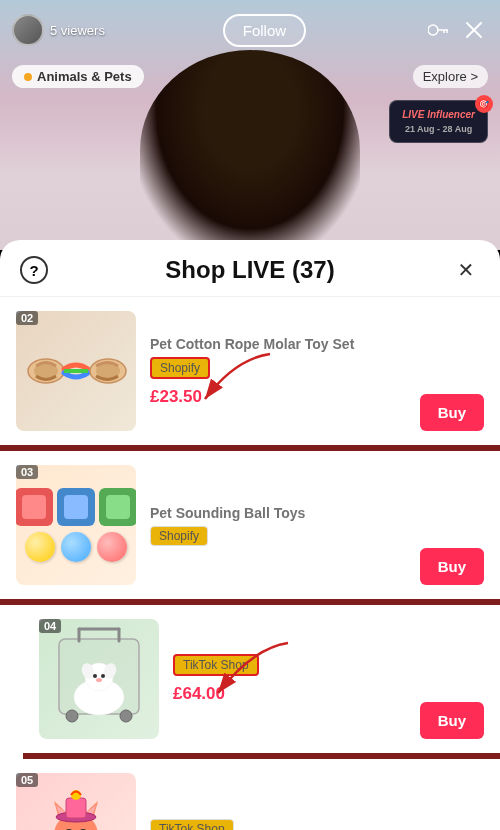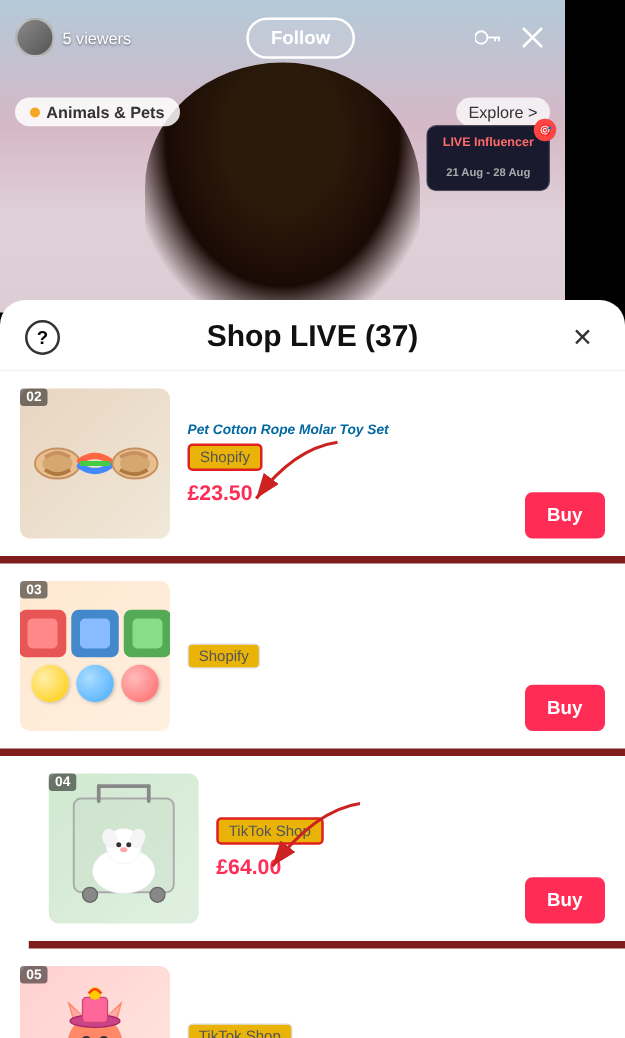--- a/index.html
+++ b/index.html
@@ -7,21 +7,21 @@
       width: 500px;
       height: 830px;
       font-family: -apple-system, BlinkMacSystemFont, 'Segoe UI', sans-serif;
       overflow: hidden;
       position: relative;
       background: #000;
     }
 
     
     .live-bg {
-      width: 452px;
+      width: 500px;
       height: 250px;
       background: linear-gradient(180deg, #c8e0f0 0%, #e8c8d8 40%, #f0e0e8 70%, #e8d8e0 100%);
       position: relative;
       overflow: hidden;
     }
 
     .live-bg-overlay {
       position: absolute;
       top: 0; left: 0; right: 0; bottom: 0;
       background: linear-gradient(to bottom, rgba(0,0,0,0.1) 0%, rgba(0,0,0,0.05) 100%);
@@ -74,21 +74,21 @@
       text-shadow: 0 1px 2px rgba(0,0,0,0.5);
     }
 
     .follow-btn {
       background: transparent;
       border: 2px solid white;
       border-radius: 20px;
       padding: 6px 18px;
       color: white;
       font-size: 15px;
-      font-weight: 700;
+      font-weight: 400;
       cursor: pointer;
       backdrop-filter: blur(4px);
       background: rgba(255,255,255,0.1);
     }
 
     .top-right-icons {
       display: flex;
       align-items: center;
       gap: 8px;
     }
@@ -103,21 +103,21 @@
     }
 
     
     .category-bar {
       position: absolute;
       top: 65px;
       left: 0;
       right: 0;
       height: 36px;
       display: flex;
-      align-items: flex-end;
+      align-items: flex-start;
       justify-content: space-between;
       padding: 0 12px;
       z-index: 10;
     }
 
     .category-tag {
       background: rgba(255,255,255,0.85);
       border-radius: 20px;
       padding: 4px 12px;
       font-size: 13px;
@@ -158,21 +158,22 @@
       font-size: 11px;
       font-weight: 700;
       text-align: center;
       border: 1px solid rgba(255,255,255,0.2);
     }
 
     .live-badge-title {
       color: #ff6b6b;
       font-size: 10px;
       display: block;
-      margin-bottom: 12px;
+      margin-bottom: 2px;
+      font-style: italic;
     }
 
     .live-badge-dates {
       color: #aaa;
       font-size: 9px;
     }
 
     .live-badge-icon {
       position: absolute;
       top: -6px;
@@ -320,25 +321,24 @@
     }
 
     .product-info {
       flex: 1;
       display: flex;
       flex-direction: column;
       gap: 4px;
     }
 
     .product-name {
-      font-size: 11px;
+      font-size: 14px;
       font-weight: 600;
-      color: #0369a1;
+      color: #737373;
       line-height: 1.3;
-      font-style: italic;
     }
 
     .shop-tag {
       display: inline-flex;
       align-items: center;
       background: #eab308;
       border: 1px solid #ddd;
       border-radius: 4px;
       padding: 2px 8px;
       font-size: 12px;
@@ -494,20 +494,21 @@
           </div>
 
           <div style="display:flex;gap:6px;margin-top:2px;">
             <div style="width:30px;height:30px;border-radius:50%;background:radial-gradient(circle at 35% 35%, #ffeeaa, #ffcc00);box-shadow:1px 1px 3px rgba(0,0,0,0.2);"></div>
             <div style="width:30px;height:30px;border-radius:50%;background:radial-gradient(circle at 35% 35%, #aaddff, #44aaff);box-shadow:1px 1px 3px rgba(0,0,0,0.2);"></div>
             <div style="width:30px;height:30px;border-radius:50%;background:radial-gradient(circle at 35% 35%, #ffbbbb, #ff6666);box-shadow:1px 1px 3px rgba(0,0,0,0.2);"></div>
           </div>
         </div>
       </div>
       <div class="product-info">
+        <span class="product-name">Pet Sounding Ball Toys</span>
         <div class="shop-tag">
           <span>Shopify</span>
         </div>
       </div>
       <button class="buy-btn">Buy</button>
     </div>
 
     <div class="product-item" style="position:relative;margin-left:23px;">
       <span class="item-number">04</span>
       <div class="product-image img-trolley">

